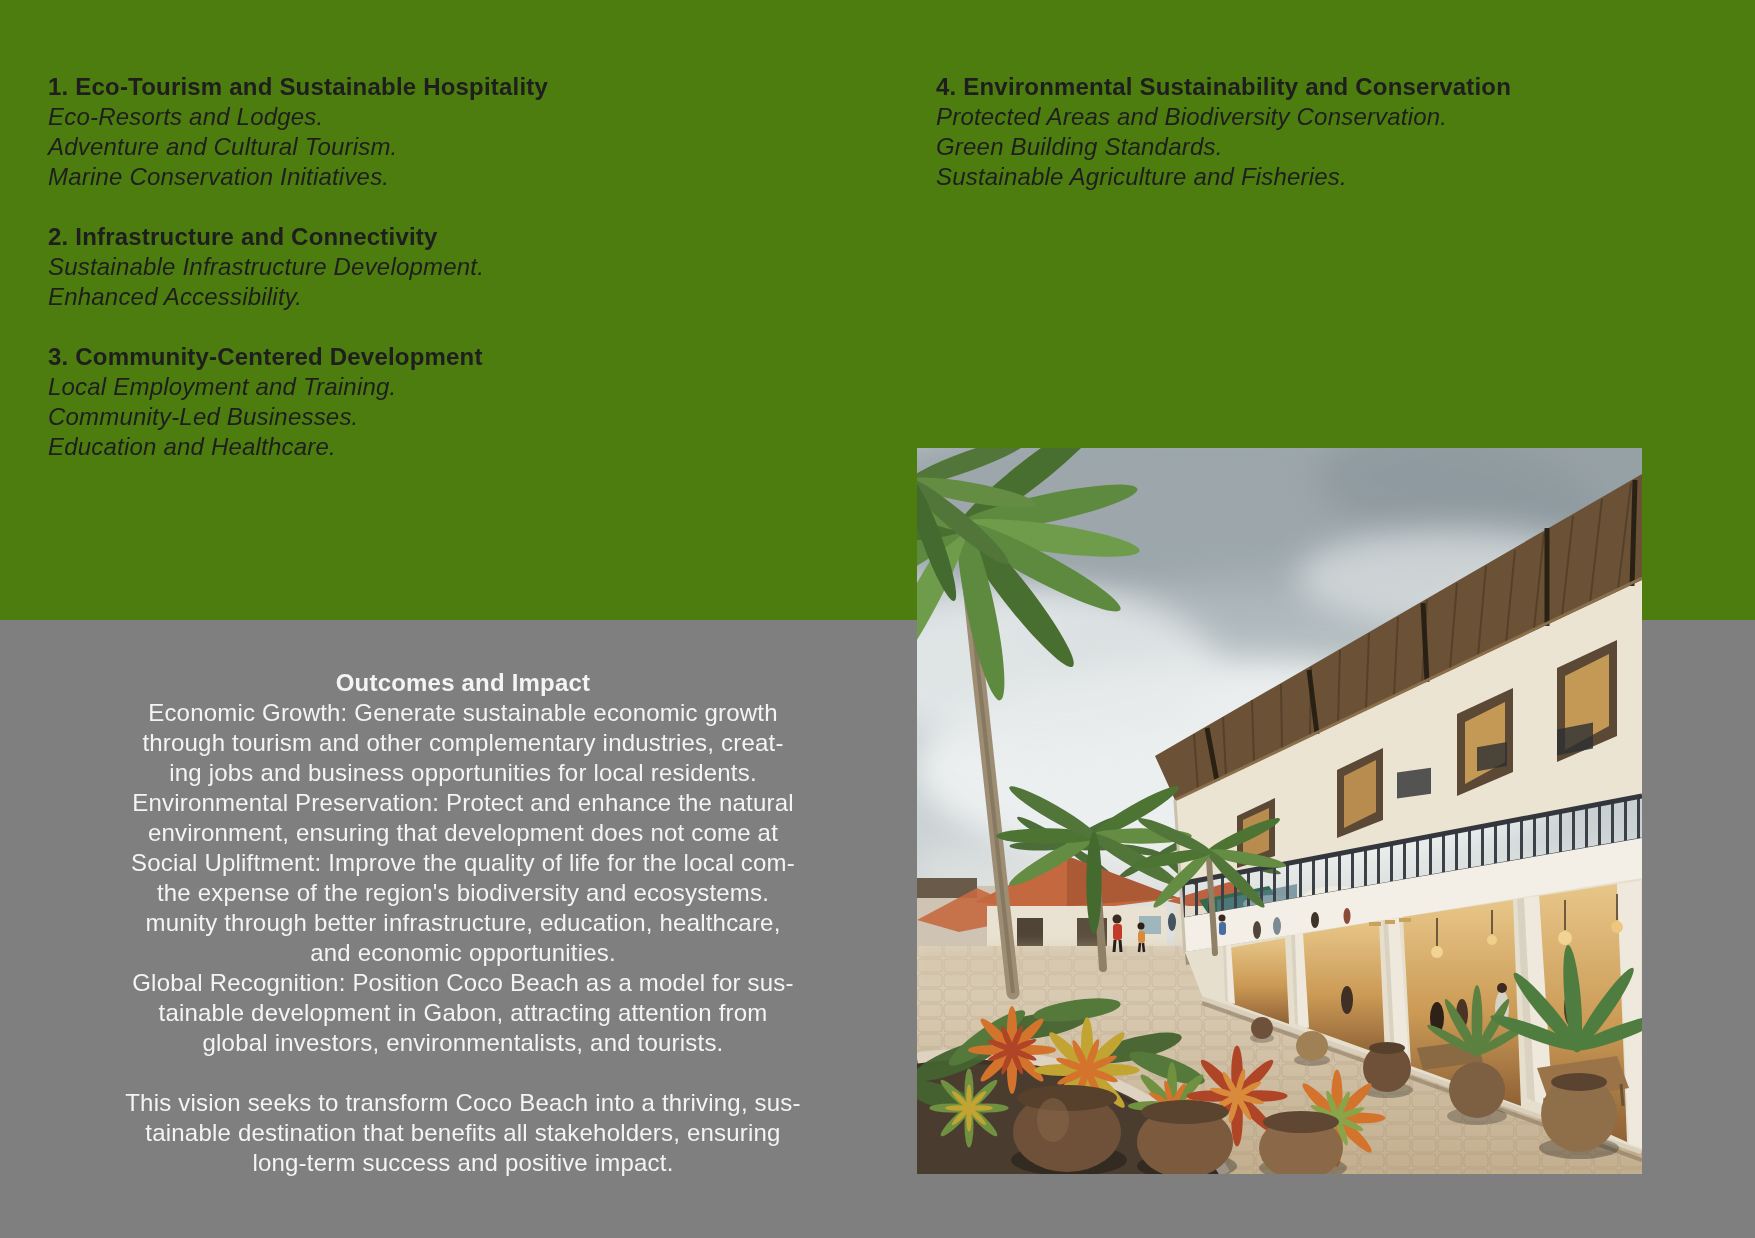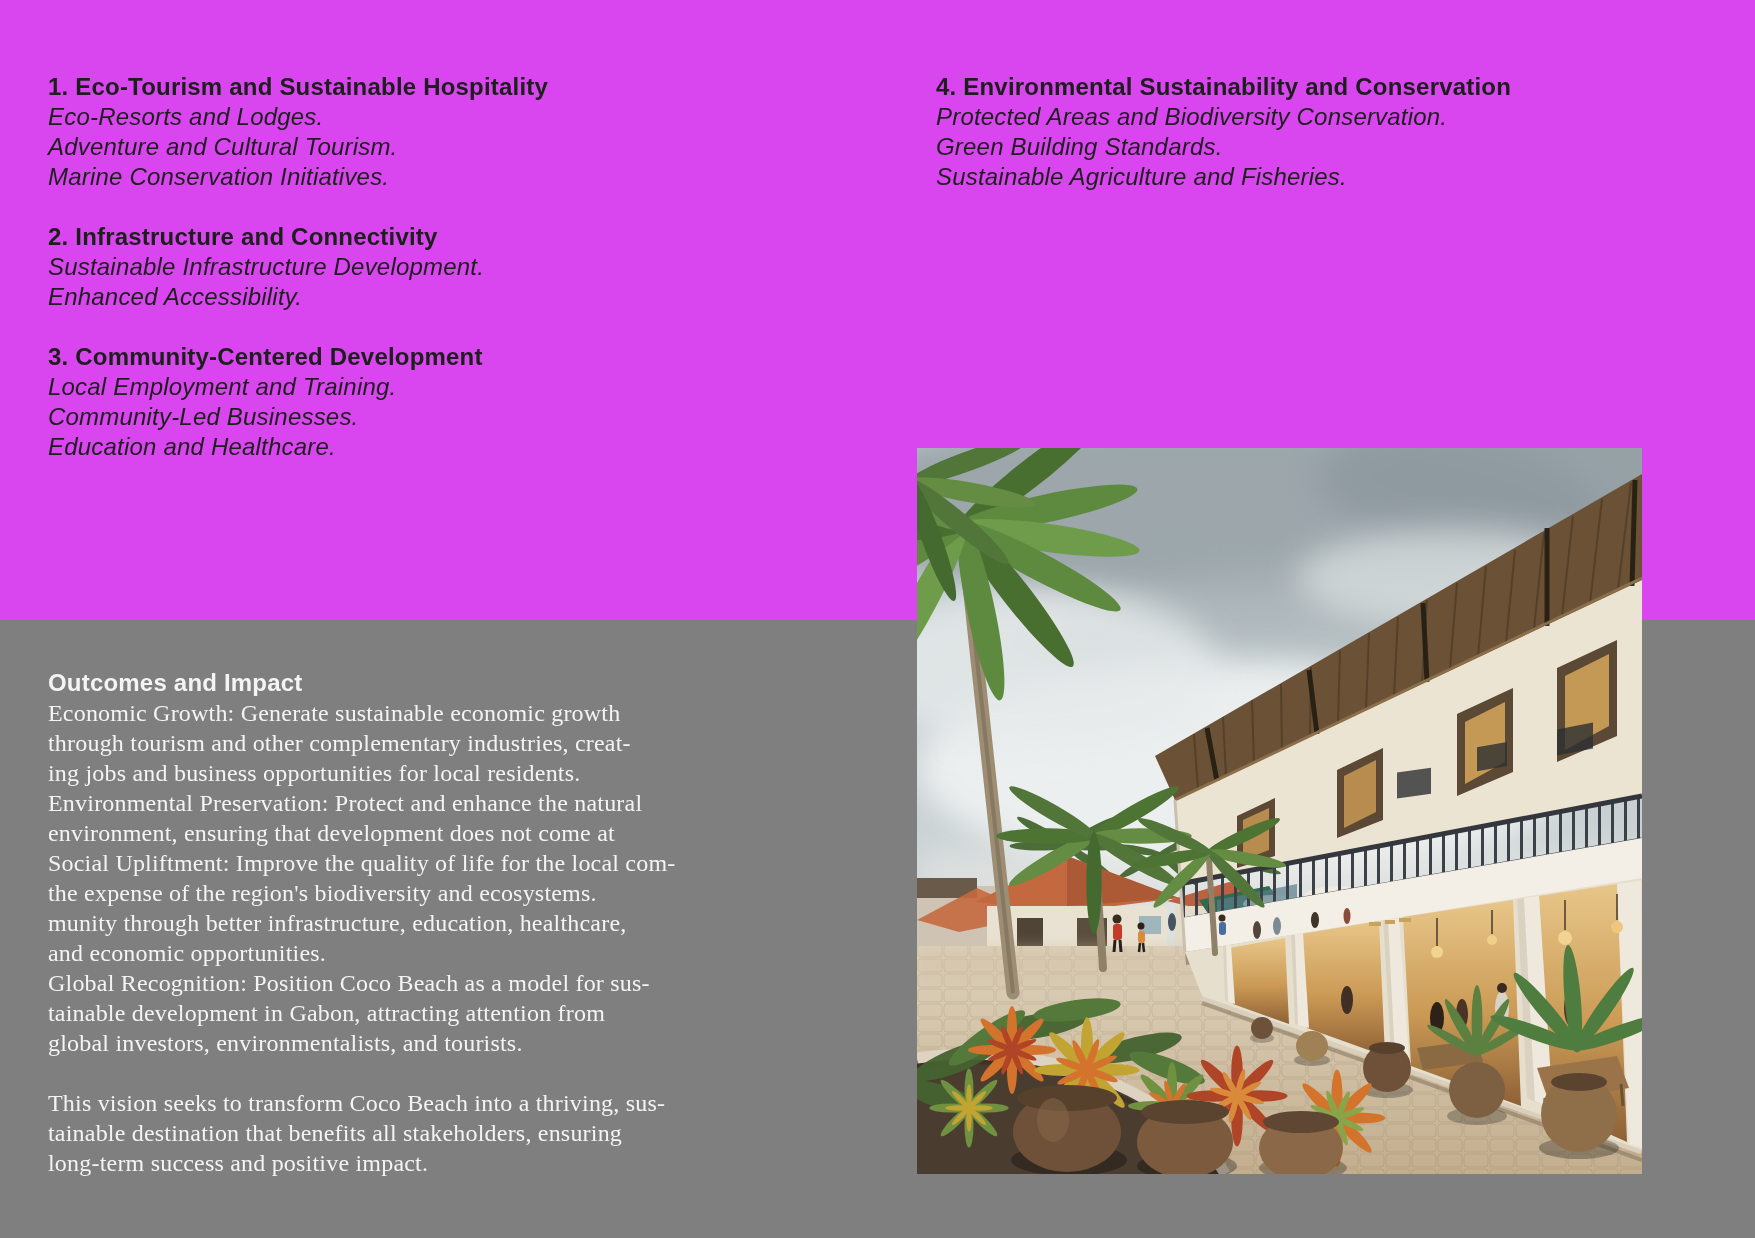--- a/index.html
+++ b/index.html
@@ -1,39 +1,39 @@
 <!DOCTYPE html>
 <html><head>
 <meta charset="utf-8">
 <style>
   html,body{margin:0;padding:0;background:#ffffff;}
   .page{
     position:relative; width:1755px; height:1238px; overflow:hidden;
-    background:#d946ef;
+    background:#4d7c0f;
     font-family:"Liberation Sans", sans-serif;
     color:#1e1e1e;
   }
   .gray-band{
     position:absolute; left:0; top:620px; width:1755px; height:618px;
   }
   .col{
     position:absolute; top:72px; font-size:24px; line-height:30px;
     letter-spacing:.2px;
   }
   .col-left{left:48px; width:780px;}
   .col-right{left:915px; width:830px;margin-left:21px;}
   .section{margin-bottom:30px;}
   .section-title{font-weight:700; white-space:nowrap;}
   .section-item{white-space:nowrap;font-style:italic;}
   .band-content{
     position:absolute; left:48px; top:668px; width:830px;
     font-size:24px; line-height:30px; letter-spacing:.2px;
   }
   .band-title{font-weight:700; white-space:nowrap;}
-  .band-line{white-space:nowrap;font-family:Liberation Serif, serif;}
+  .band-line{white-space:nowrap;}
   .closing{margin-top:30px;}
   .photo{
     position:absolute; left:917px; top:448px; width:725px; height:726px;
     overflow:hidden;
   }
   .photo svg{display:block;}
 </style>
 </head>
 <body>
 
@@ -71,21 +71,21 @@
       <div class="section">
     <div class="section-title">4. Environmental Sustainability and Conservation</div>
     <div class="section-items">
           <div class="section-item">Protected Areas and Biodiversity Conservation.</div>
           <div class="section-item">Green Building Standards.</div>
           <div class="section-item">Sustainable Agriculture and Fisheries.</div>
         </div>
   </div>
     </div>
 
-  <div class="band-content" style="color: rgb(244, 244, 244);">
+  <div class="band-content" style="color: rgb(244, 244, 244); text-align: center;">
     <div class="band-title">Outcomes and Impact</div>
     <div>
         <div class="band-line">Economic Growth: Generate sustainable economic growth</div>
         <div class="band-line">through tourism and other complementary industries, creat-</div>
         <div class="band-line">ing jobs and business opportunities for local residents.</div>
         <div class="band-line">Environmental Preservation: Protect and enhance the natural</div>
         <div class="band-line">environment, ensuring that development does not come at</div>
         <div class="band-line">Social Upliftment: Improve the quality of life for the local com-</div>
         <div class="band-line">the expense of the region's biodiversity and ecosystems.</div>
         <div class="band-line">munity through better infrastructure, education, healthcare,</div>

